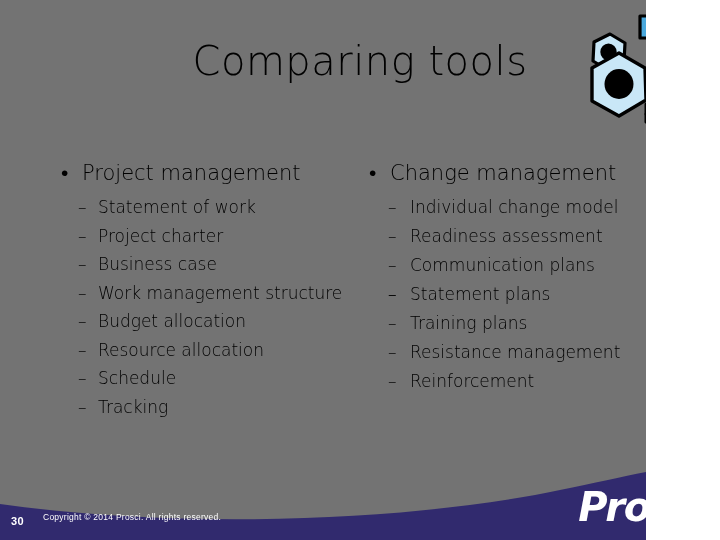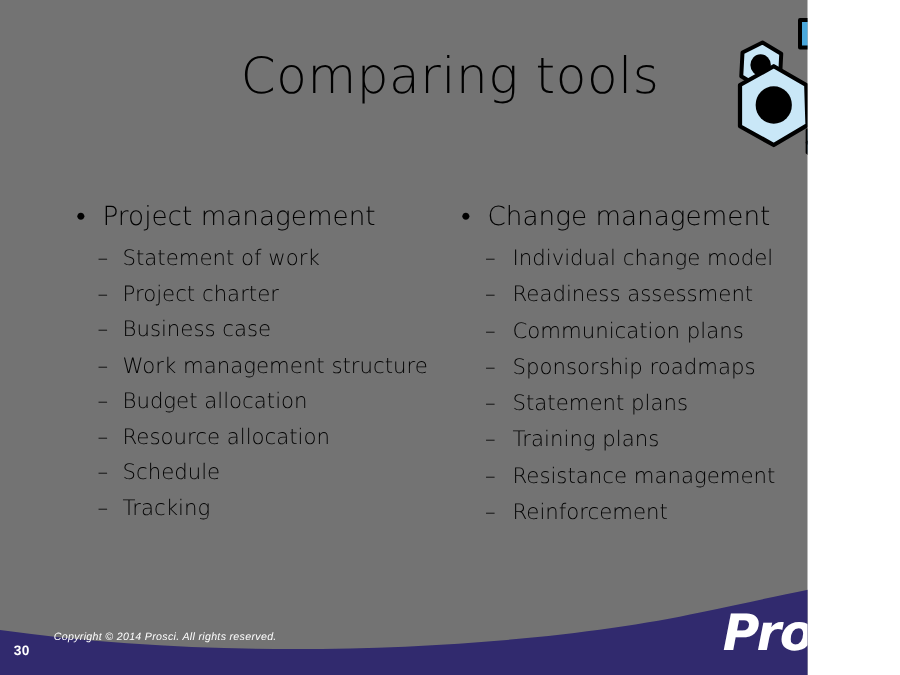--- a/index.html
+++ b/index.html
@@ -117,29 +117,28 @@
     font-family: "Liberation Sans", sans-serif;
     font-weight: bold;
     font-size: 11px;
     line-height: 12px;
     color: #ffffff;
     letter-spacing: 0.3px;
   }
   #footer-copyright {
     position: absolute;
     left: 43px;
-    bottom: 25px;
+    bottom: 17px;
     font-family: "Liberation Sans", sans-serif;
     font-weight: normal;
     font-size: 8.5px;
     line-height: 11px;
     color: #ffffff;
     letter-spacing: 0.25px;
     white-space: nowrap;
-    font-style: italic;
   }
   #footer-logo {
     position: absolute;
     right: 5px;
     bottom: 12px;
     color: #ffffff;
     white-space: nowrap;
   }
   #footer-logo .logo-word {
     font-family: "DejaVu Sans", sans-serif;
@@ -246,21 +245,20 @@
       <li>
         <span class="bullet-dash">–</span>
         <span>Readiness assessment</span>
       </li>
       <li>
         <span class="bullet-dash">–</span>
         <span>Communication plans</span>
       </li>
       <li>
         <span class="bullet-dash">–</span>
-        <span>Sponsorship roadmaps</span>
       </li>
       <li>
         <span class="bullet-dash">–</span>
         <span>Statement plans</span>
       </li>
       <li>
         <span class="bullet-dash">–</span>
         <span>Training plans</span>
       </li>
       <li>

